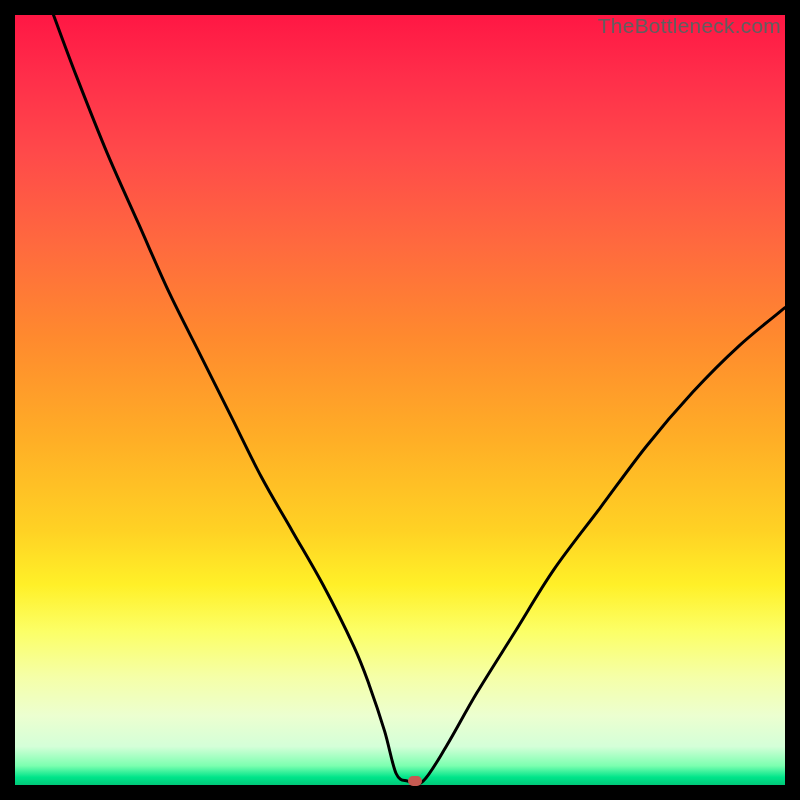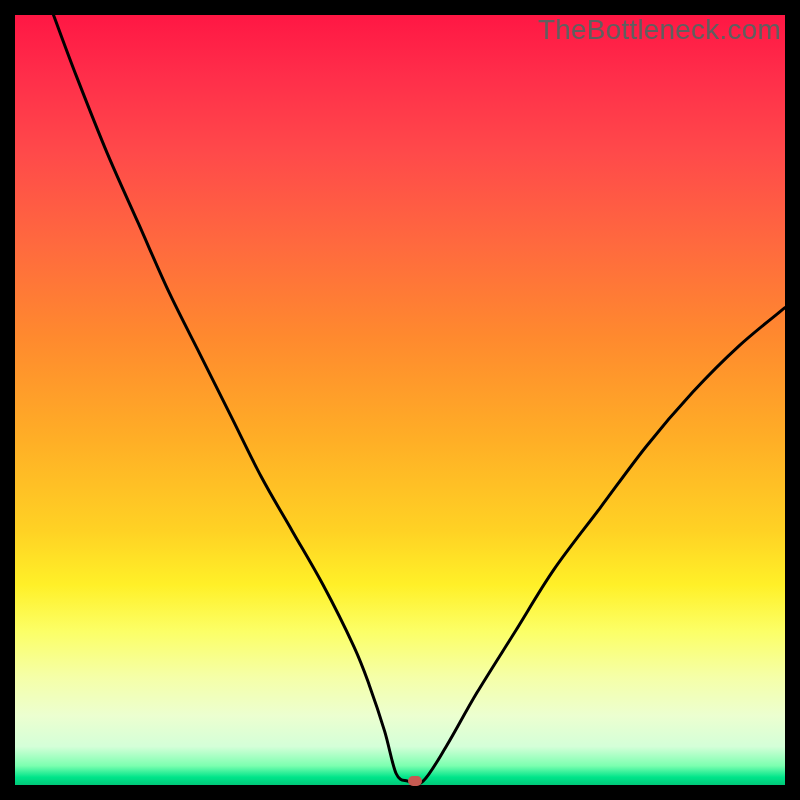--- a/index.html
+++ b/index.html
@@ -40,21 +40,21 @@
       #d4ffd8 95%,
       #7cffb0 97.5%,
       #00e58a 99%,
       #00c878 100%);
   }
   .watermark {
     position: absolute;
     top: -1px;
     right: 4px;
     color: #5f5f5f;
-    font-size: 28px;
+    font-size: 21px;
     font-weight: 500;
     letter-spacing: 0.2px;
   }
   svg.curve {
     position: absolute;
     left: 0;
     top: 0;
     width: 770px;
     height: 770px;
   }

